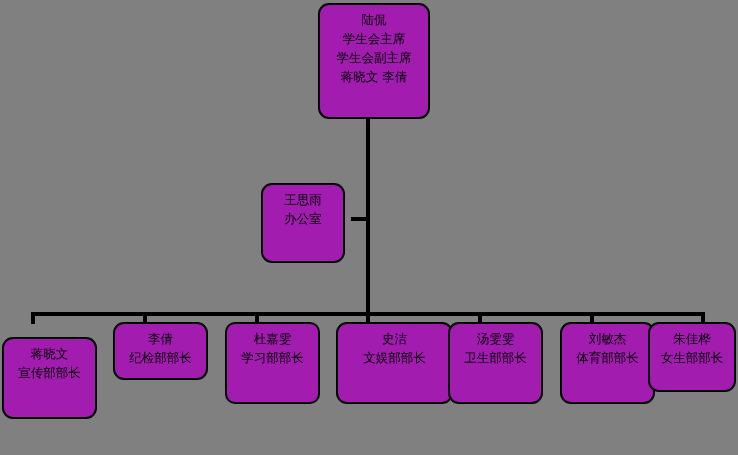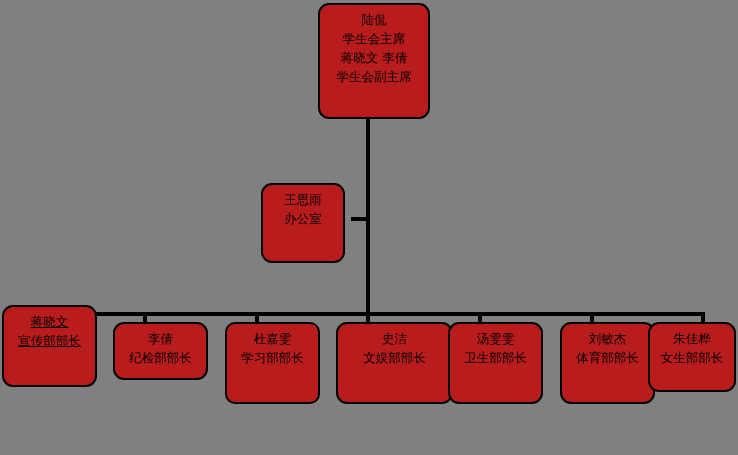--- a/index.html
+++ b/index.html
@@ -14,21 +14,21 @@
     overflow: hidden;
   }
   #chart {
     position: relative;
     width: 738px;
     height: 455px;
   }
   .node {
     position: absolute;
     box-sizing: border-box;
-    background: #b91c1c;
+    background: #a21caf;
     border: 2px solid #000000;
     border-radius: 11px;
     text-align: center;
     color: #000000;
     font-size: 12.5px;
     line-height: 19px;
     padding-top: 5px;
     z-index: 2;
     overflow: hidden;
   }
@@ -55,30 +55,30 @@
   <div class="connector" style="left:143px; top:312px; width:4px; height:12px;"></div>
   <div class="connector" style="left:255px; top:312px; width:4px; height:12px;"></div>
   <div class="connector" style="left:366px; top:312px; width:4px; height:12px;"></div>
   <div class="connector" style="left:478px; top:312px; width:4px; height:12px;"></div>
   <div class="connector" style="left:590px; top:312px; width:4px; height:12px;"></div>
   <div class="connector" style="left:701px; top:312px; width:4px; height:12px;"></div>
 
   <div class="node" style="left:318px; top:3px; width:112px; height:116px;">
     <span class="line">陆侃</span>
     <span class="line">学生会主席</span>
+    <span class="line">学生会副主席</span>
     <span class="line">蒋晓文  李倩</span>
-    <span class="line">学生会副主席</span>
   </div>
 
   <div class="node" style="left:261px; top:183px; width:84px; height:80px;">
     <span class="line">王思雨</span>
     <span class="line">办公室</span>
   </div>
 
-  <div class="node" style="left:2px; top:305px; width:95px; height:82px;text-decoration:underline;">
+  <div class="node" style="left:2px; top:337px; width:95px; height:82px;">
     <span class="line">蒋晓文</span>
     <span class="line">宣传部部长</span>
   </div>
 
   <div class="node" style="left:113px; top:322px; width:95px; height:58px;">
     <span class="line">李倩</span>
     <span class="line">纪检部部长</span>
   </div>
 
   <div class="node" style="left:225px; top:322px; width:95px; height:82px;border-radius:10px;">

